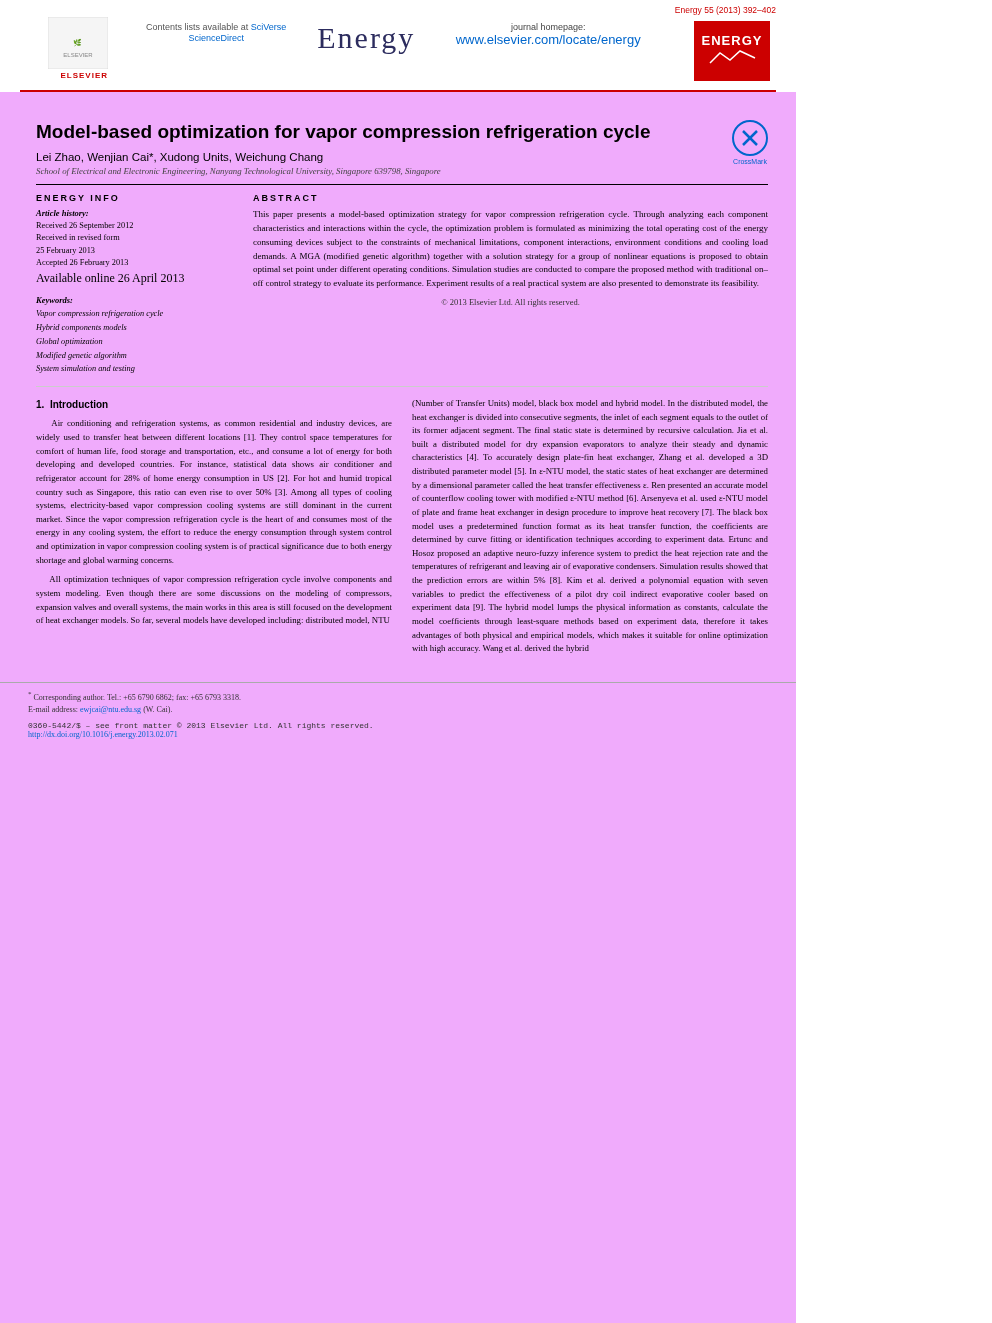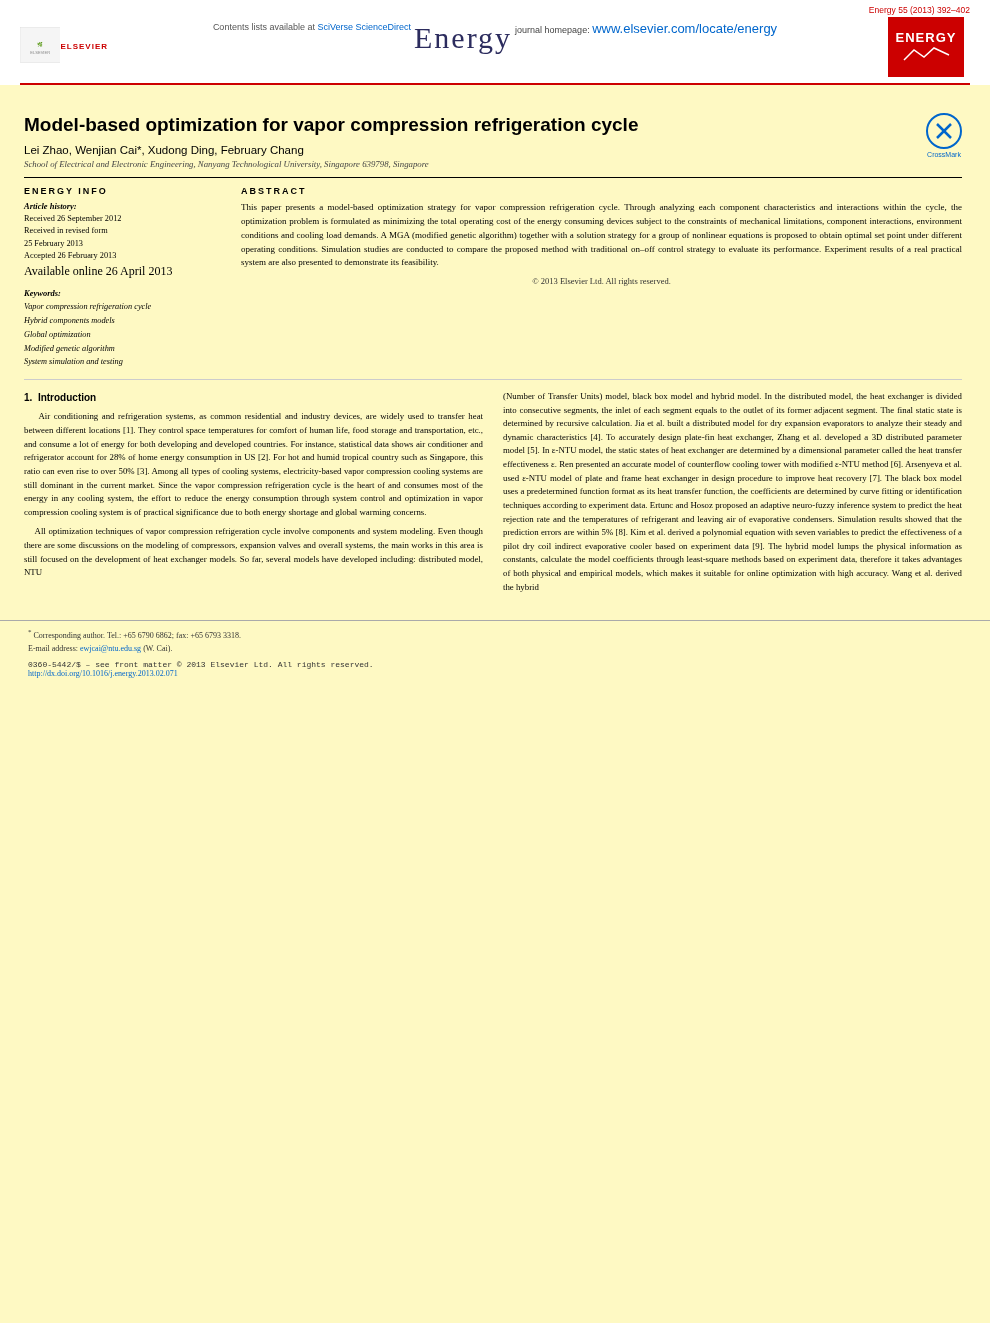--- a/index.html
+++ b/index.html
@@ -5,42 +5,42 @@
     * { margin: 0; padding: 0; box-sizing: border-box; }
     body {
       background: #fff;
       font-family: "Times New Roman", Times, serif;
       font-size: 10px;
       color: #000;
       width: 992px;
       min-height: 1323px;
     }
     .page {
-      width: 990px;
+      width: 796px;
       min-height: 1323px;
-      background: #fef9c3;
+      background: #f0abfc;
       padding: 0;
     }
     
     .article-content {
-      padding: 18px 28px 10px 24px;
+      padding: 18px 28px 10px 36px;
     }
   </style>
 </head>
 <body>
 
 <div class="page">
 
   <div style="background:#fff; padding: 4px 20px 0 20px;">
     <div style="text-align:right; margin-bottom:2px;">
       <span style="font-size:8.5px; color:#c00; font-family:Arial,sans-serif;">Energy 55 (2013) 392–402</span>
     </div>
     <div style="display:flex; align-items:stretch; border-bottom: 2.5px solid #c00; padding-bottom:6px; gap:0;">
 
-      <div style="width:88px; min-width:88px; display:flex; flex-direction:row; align-items:center; justify-content:flex-end; padding-bottom:4px;">
+      <div style="width:88px; min-width:88px; display:flex; flex-direction:column; align-items:flex-end; justify-content:flex-end; padding-bottom:4px;">
 
         <svg width="60" height="52" viewBox="0 0 60 52">
           <rect x="0" y="0" width="60" height="52" fill="#f5f5f5" stroke="#ccc" stroke-width="0.5"></rect>
           <text x="30" y="28" text-anchor="middle" font-size="7" fill="#666" font-family="Arial">🌿</text>
           <text x="30" y="40" text-anchor="middle" font-size="6" fill="#888" font-family="Arial">ELSEVIER</text>
         </svg>
         <span style="font-size:8px; color:#c00; font-weight:bold; letter-spacing:1px; font-family:Arial,sans-serif; margin-top:2px;">ELSEVIER</span>
       </div>
 
       <div style="flex:1; text-align:center; padding: 4px 10px 4px 10px; display:flex; justify-content:center; gap:3px;">
@@ -75,21 +75,21 @@
         <div style="width:36px; height:36px; border-radius:50%; border:2px solid #0066cc; display:flex; align-items:center; justify-content:center; flex-direction:column;">
           <svg width="22" height="22" viewBox="0 0 22 22">
             <line x1="4" y1="4" x2="18" y2="18" stroke="#0066cc" stroke-width="2.5"></line>
             <line x1="18" y1="4" x2="4" y2="18" stroke="#0066cc" stroke-width="2.5"></line>
           </svg>
         </div>
         <span style="font-size:7px; color:#0066cc; font-family:Arial; margin-top:2px;">CrossMark</span>
       </div>
     </div>
 
-    <div style="font-size:11.5px; font-family:Arial,sans-serif; margin-bottom:3px; color:#000;">Lei Zhao, Wenjian Cai*, Xudong Ding, February Chang</div>
+    <div style="font-size:11.5px; font-family:Arial,sans-serif; margin-bottom:3px; color:#000;">Lei Zhao, Wenjian Cai*, Xudong Units, Weichung Chang</div>
     <div style="font-size:8.8px; font-style:italic; color:#444; margin-bottom:8px;">School of Electrical and Electronic Engineering, Nanyang Technological University, Singapore 639798, Singapore</div>
 
     <div style="border-top:1px solid #000; margin:6px 0 8px 0;"></div>
 
     <div style="display:flex; gap:22px; margin-bottom:10px;">
 
       <div style="width:195px; min-width:195px;">
         <div style="font-size:9px; font-weight:bold; letter-spacing:2px; font-family:Arial,sans-serif; margin-bottom:5px;">ENERGY INFO</div>
 
         <div style="margin-bottom:8px;">

